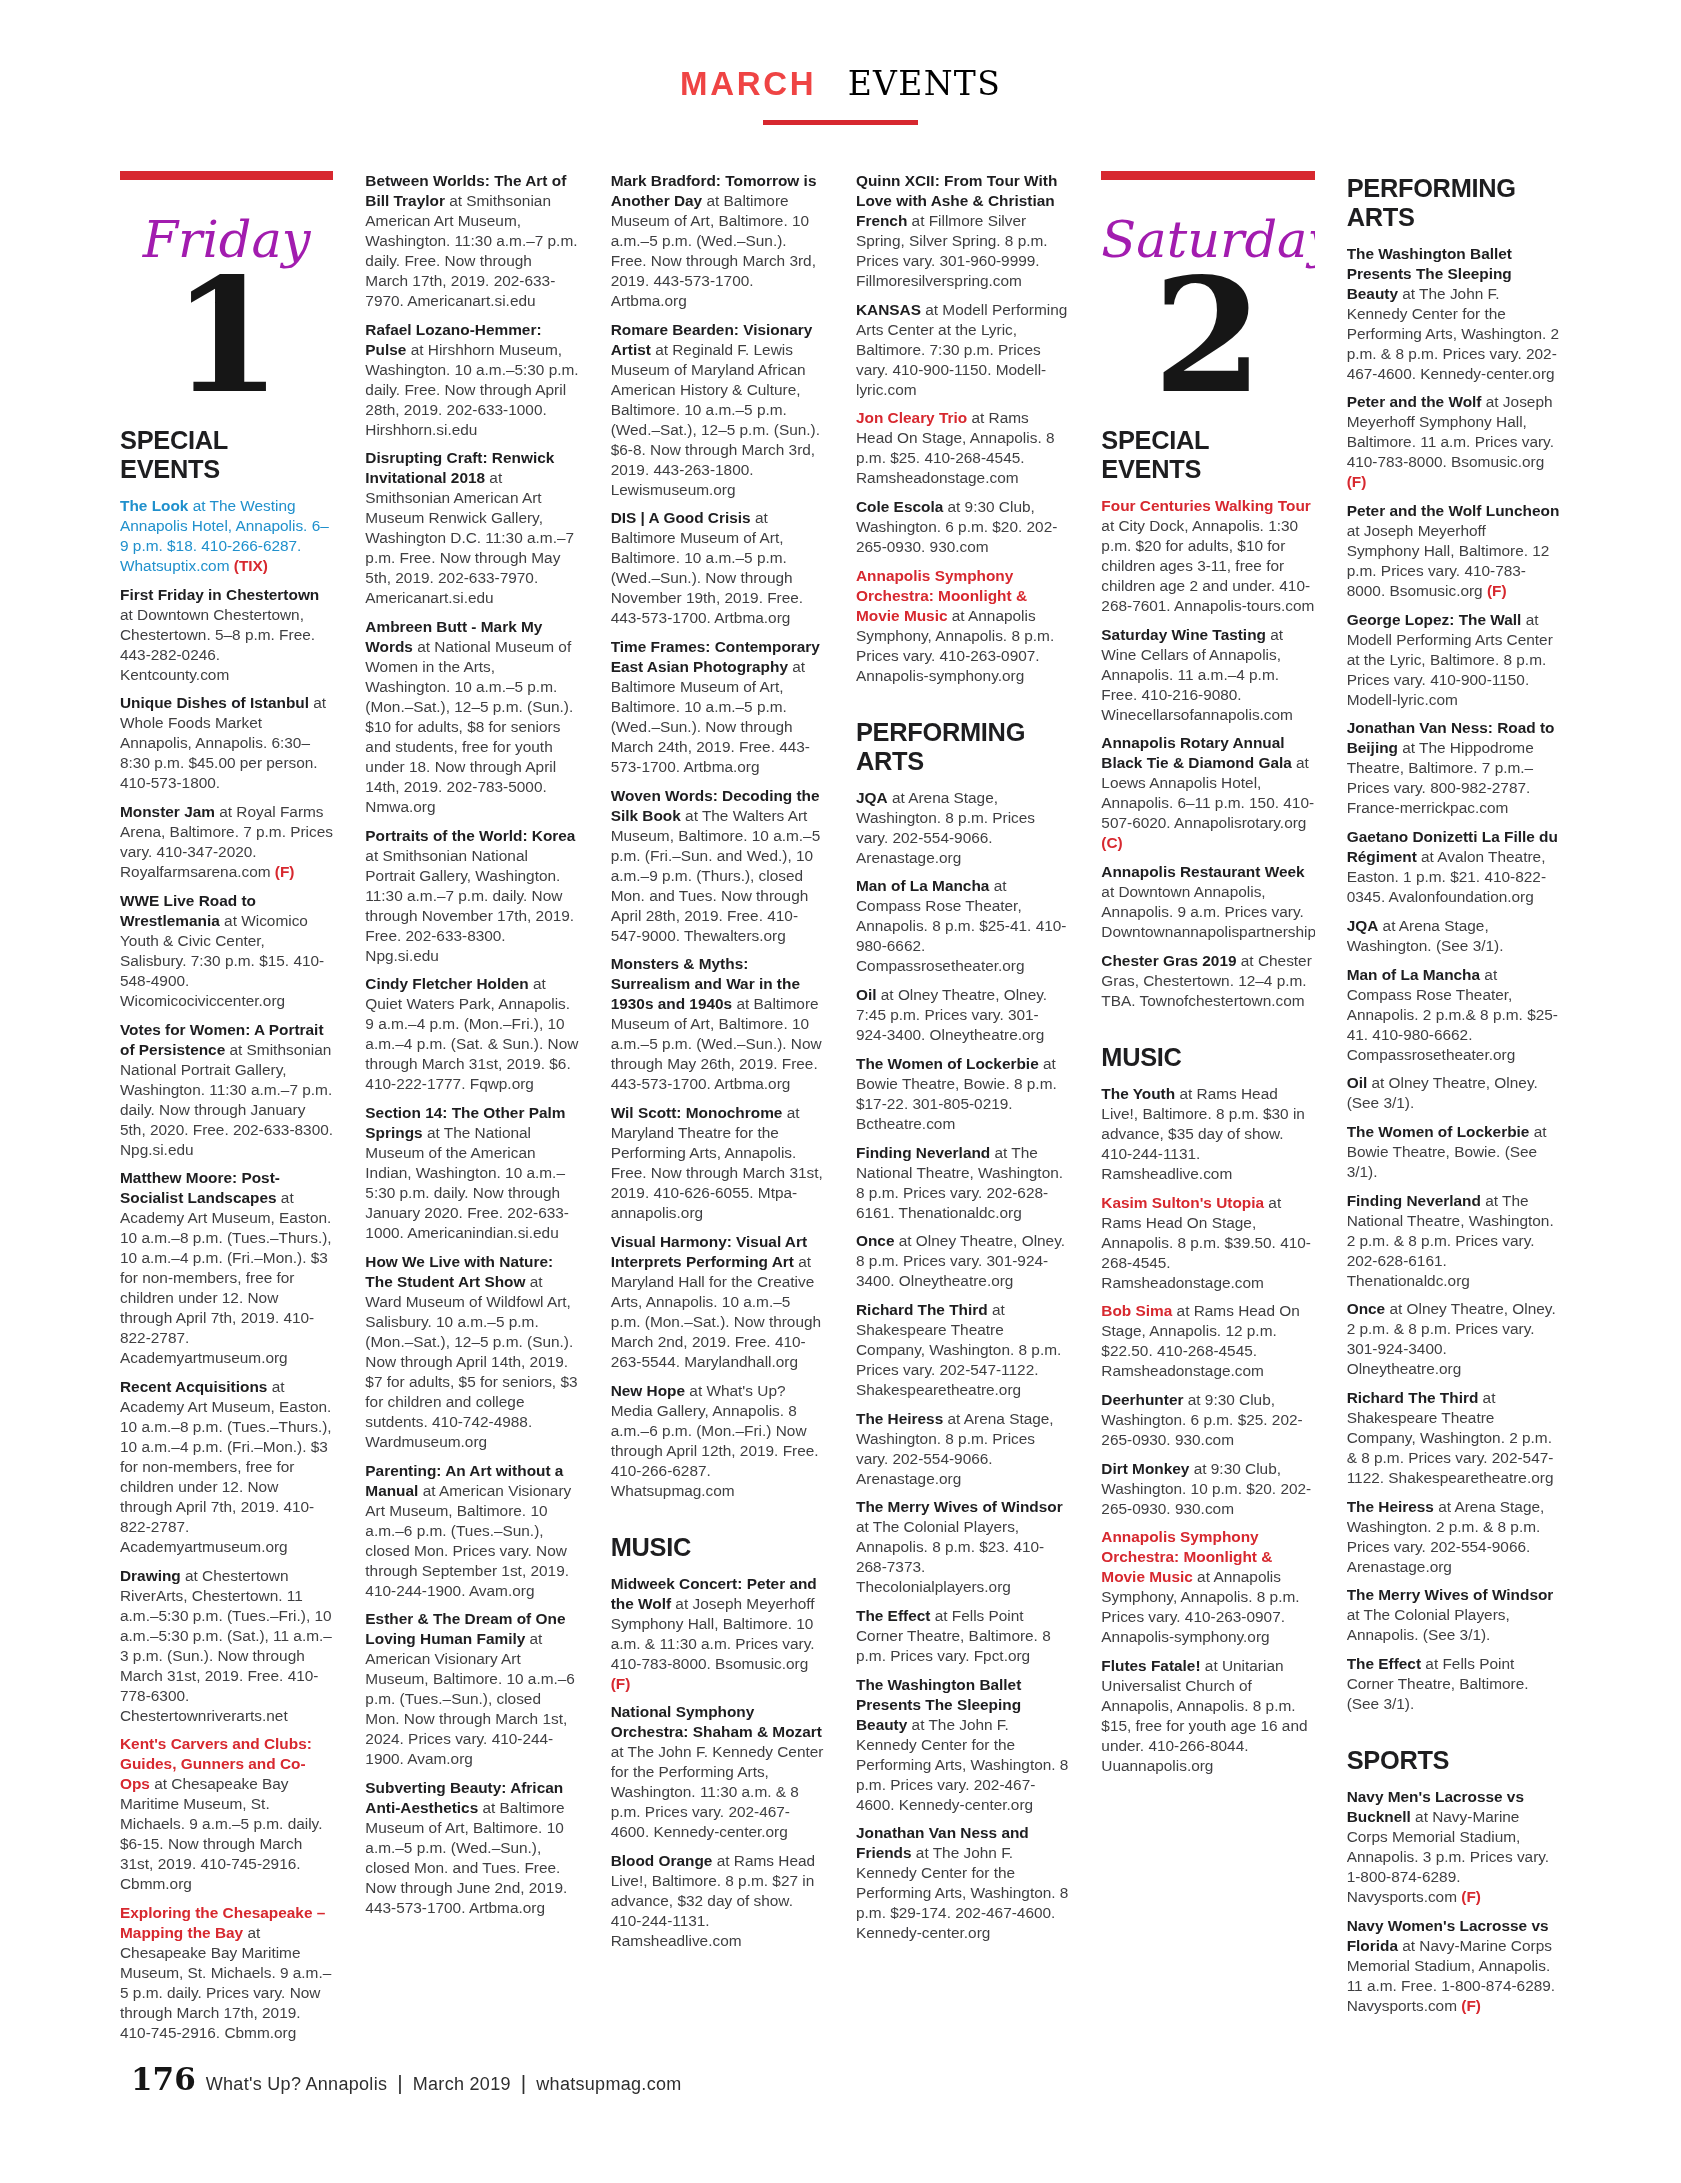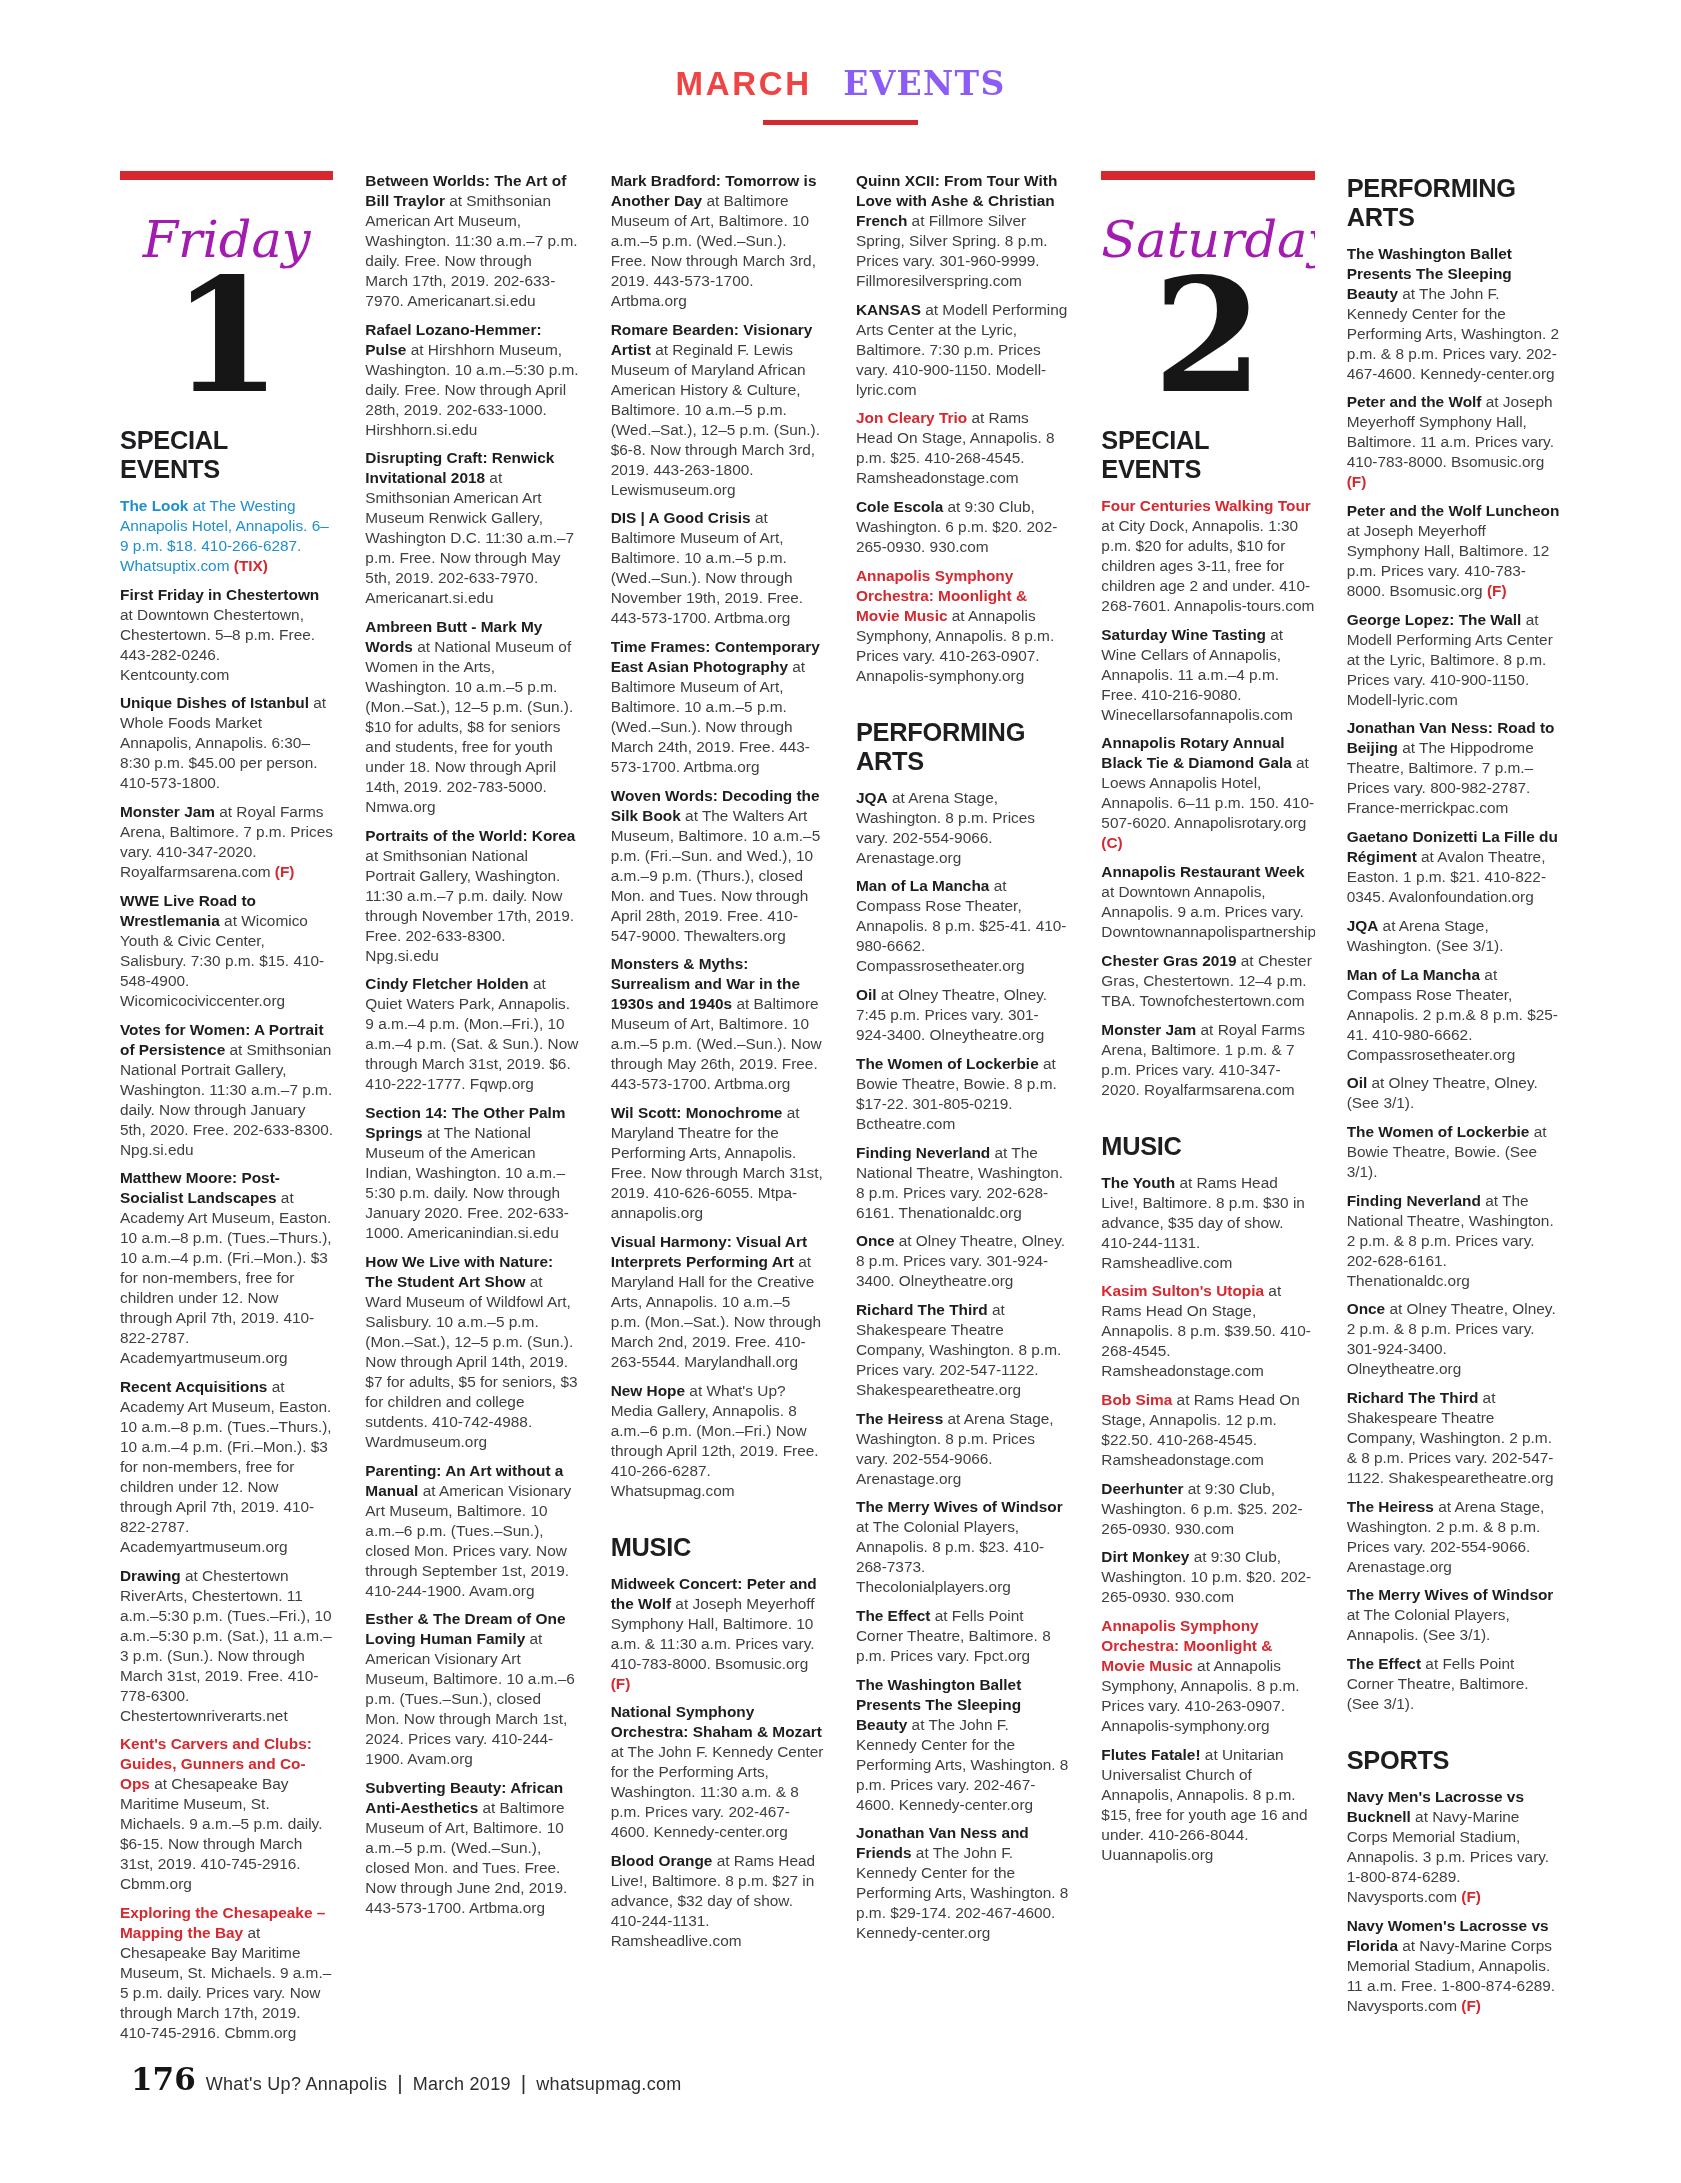--- a/index.html
+++ b/index.html
@@ -3,21 +3,21 @@
 <meta charset="utf-8">
 <style>
   html,body{margin:0;padding:0;background:#e8e8e8;}
   #page{position:relative;width:1681px;height:2183px;background:#ffffff;overflow:hidden;
         font-family:"Liberation Sans",sans-serif;color:#3f3f41;}
 
   
   #page-header{position:absolute;top:64px;left:0;width:100%;text-align:center;}
   .htitle{font-size:33px;letter-spacing:1.3px;}
   .hmonth{color:#ef4444;font-family:"Liberation Sans",sans-serif;font-weight:bold;letter-spacing:2.7px;}
-  .hevents{color:#8b5cf6;font-family:"DejaVu Serif",serif;font-weight:bold;margin-left:21px;}
+  .hevents{color:#000000;font-family:"DejaVu Serif",serif;font-weight:normal;margin-left:21px;}
   .hrule{width:155px;height:4.7px;background:#d7282f;margin:17.4px auto 0;}
 
   
   #columns{position:absolute;left:120px;top:171px;width:1440px;height:1881px;
            display:grid;grid-template-columns:repeat(6,1fr);column-gap:32px;overflow:hidden;}
   .col{position:relative;overflow:hidden;}
   .col:not(:first-child)::before{content:'';position:absolute;left:-16.7px;top:0;bottom:0;width:1.3px;background:#1a1a1a;}
 
   
   .day{margin-bottom:17.4px;}
@@ -131,21 +131,20 @@
           <div class="redbar"></div>
           <div class="dayname">Saturday</div>
           <div class="daynum">2</div>
         </div>
         <h2 class="section">SPECIAL EVENTS</h2>
         <p class="event red"><b class="etitle">Four Centuries Walking Tour</b> at City Dock, Annapolis. 1:30 p.m. $20 for adults, $10 for children ages 3-11, free for children age 2 and under. 410-268-7601. Annapolis-tours.com</p>
         <p class="event"><b class="etitle">Saturday Wine Tasting</b> at Wine Cellars of Annapolis, Annapolis. 11 a.m.–4 p.m. Free. 410-216-9080. Winecellarsofannapolis.com</p>
         <p class="event"><b class="etitle">Annapolis Rotary Annual Black Tie &amp; Diamond Gala</b> at Loews Annapolis Hotel, Annapolis. 6–11 p.m. 150. 410-507-6020. Annapolisrotary.org <b class="suffix">(C)</b></p>
         <p class="event"><b class="etitle">Annapolis Restaurant Week</b> at Downtown Annapolis, Annapolis. 9 a.m. Prices vary. Downtownannapolispartnership.org</p>
         <p class="event"><b class="etitle">Chester Gras 2019</b> at Chester Gras, Chestertown. 12–4 p.m. TBA. Townofchestertown.com</p>
-        <p class="event"><b class="etitle">Monster Jam</b> at Royal Farms Arena, Baltimore. 1 p.m. &amp; 7 p.m. Prices vary. 410-347-2020. Royalfarmsarena.com</p>
         <h2 class="section">MUSIC</h2>
         <p class="event"><b class="etitle">The Youth</b> at Rams Head Live!, Baltimore. 8 p.m. $30 in advance, $35 day of show. 410-244-1131. Ramsheadlive.com</p>
         <p class="event red"><b class="etitle">Kasim Sulton's Utopia</b> at Rams Head On Stage, Annapolis. 8 p.m. $39.50. 410-268-4545. Ramsheadonstage.com</p>
         <p class="event red"><b class="etitle">Bob Sima</b> at Rams Head On Stage, Annapolis. 12 p.m. $22.50. 410-268-4545. Ramsheadonstage.com</p>
         <p class="event"><b class="etitle">Deerhunter</b> at 9:30 Club, Washington. 6 p.m. $25. 202-265-0930. 930.com</p>
         <p class="event"><b class="etitle">Dirt Monkey</b> at 9:30 Club, Washington. 10 p.m. $20. 202-265-0930. 930.com</p>
         <p class="event red"><b class="etitle">Annapolis Symphony Orchestra: Moonlight &amp; Movie Music</b> at Annapolis Symphony, Annapolis. 8 p.m. Prices vary. 410-263-0907. Annapolis-symphony.org</p>
         <p class="event"><b class="etitle">Flutes Fatale!</b> at Unitarian Universalist Church of Annapolis, Annapolis. 8 p.m. $15, free for youth age 16 and under. 410-266-8044. Uuannapolis.org</p>
       </section>
       <section class="col">

